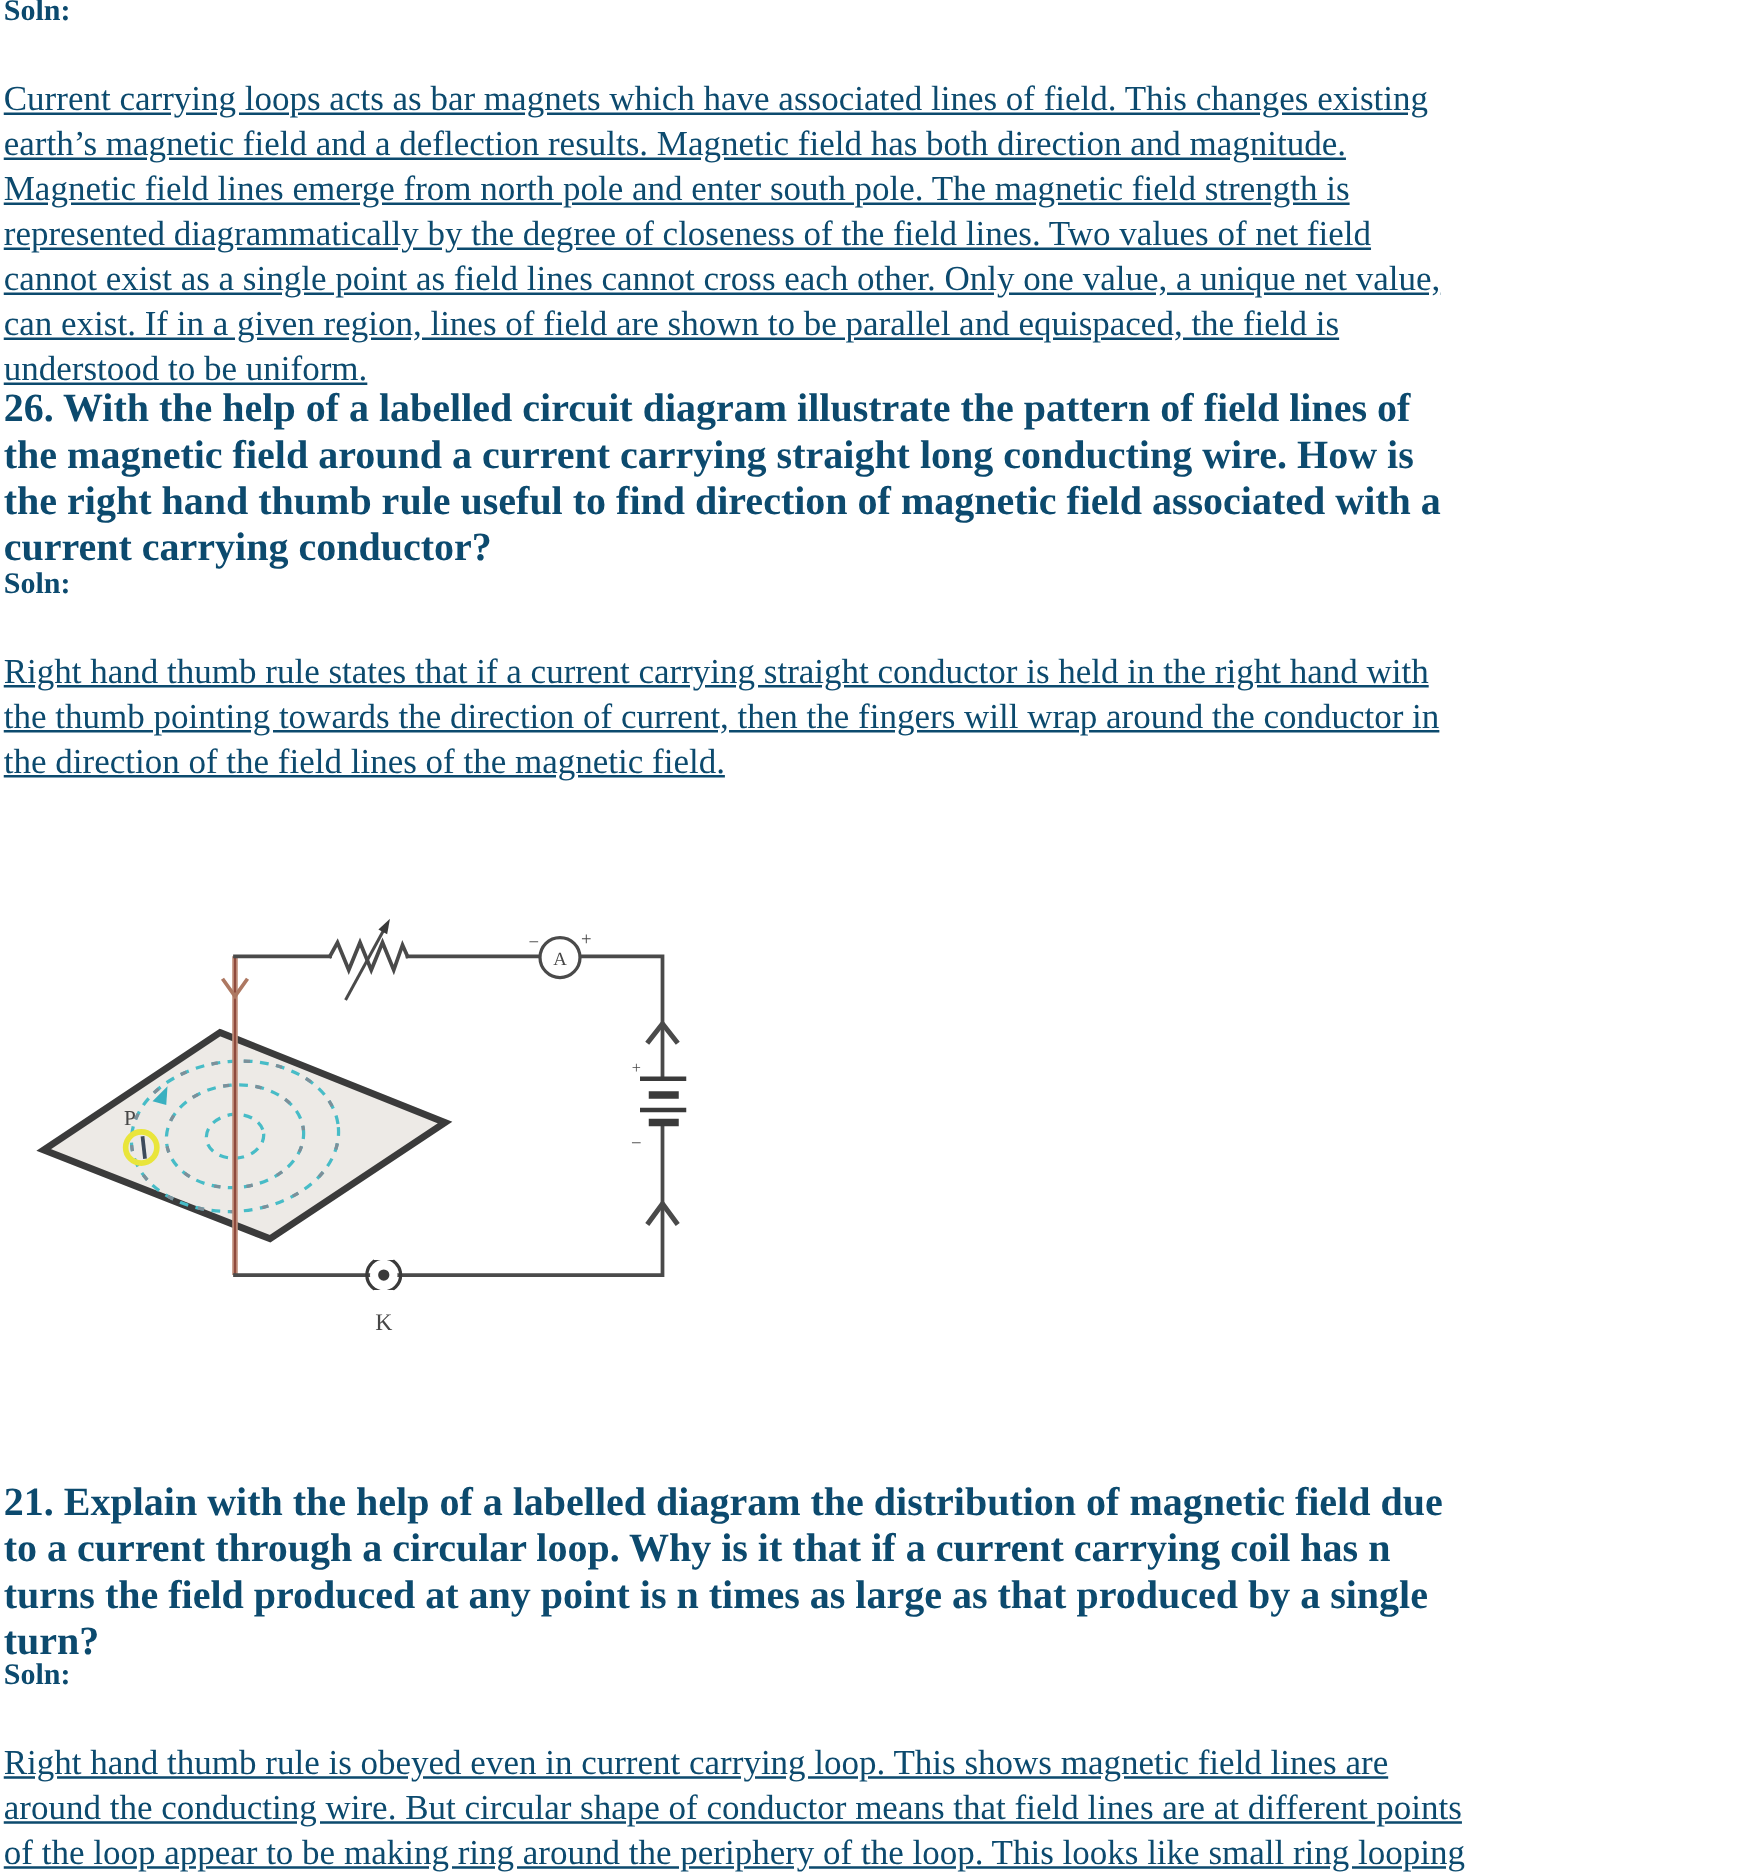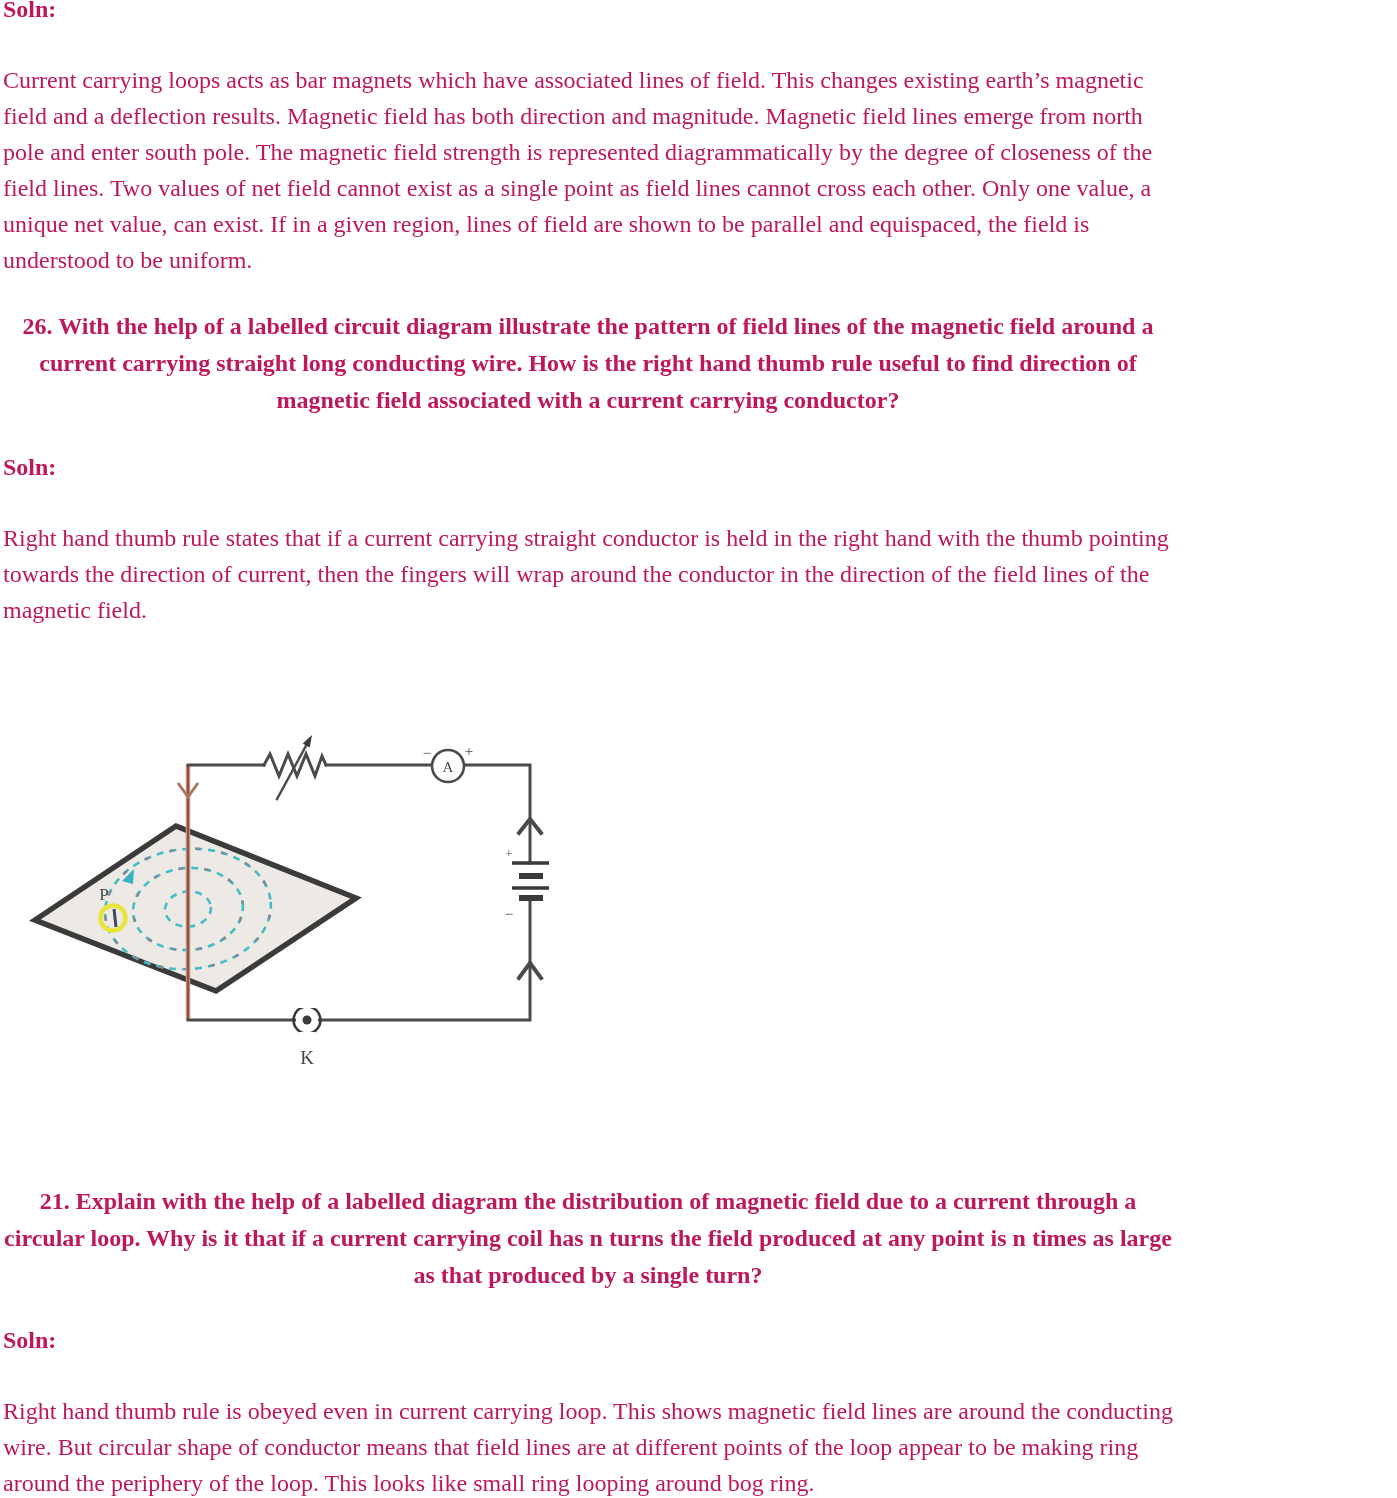--- a/index.html
+++ b/index.html
@@ -3,26 +3,26 @@
 <meta charset="utf-8">
 <style>
   html,body { margin:0; padding:0; background:#ffffff; }
   .page {
     position:relative;
     width:1178px;
     height:1498px;
     background:#ffffff;
     overflow:hidden;
     font-family:"Liberation Serif","DejaVu Serif",serif;
-    color:#be185d;
+    color:#0c4a6e;
   }
   .block { position:absolute; left:3px; right:5px; }
-  .para { font-size:24px; line-height:36px; }
+  .para { font-size:28px; line-height:36px;text-decoration:underline; }
   .heading { font-size:24px; font-weight:bold; line-height:30px; }
-  .question { font-size:24px; font-weight:bold; line-height:37px;text-align:center; }
+  .question { font-size:32px; font-weight:bold; line-height:37px; }
   .diagram {
     position:absolute;
     left:0px;
     top:700px;
     width:600px;
     height:400px;
   }
   .diagram text {
     font-family:"Liberation Serif","DejaVu Serif",serif;
     fill:#474747;

